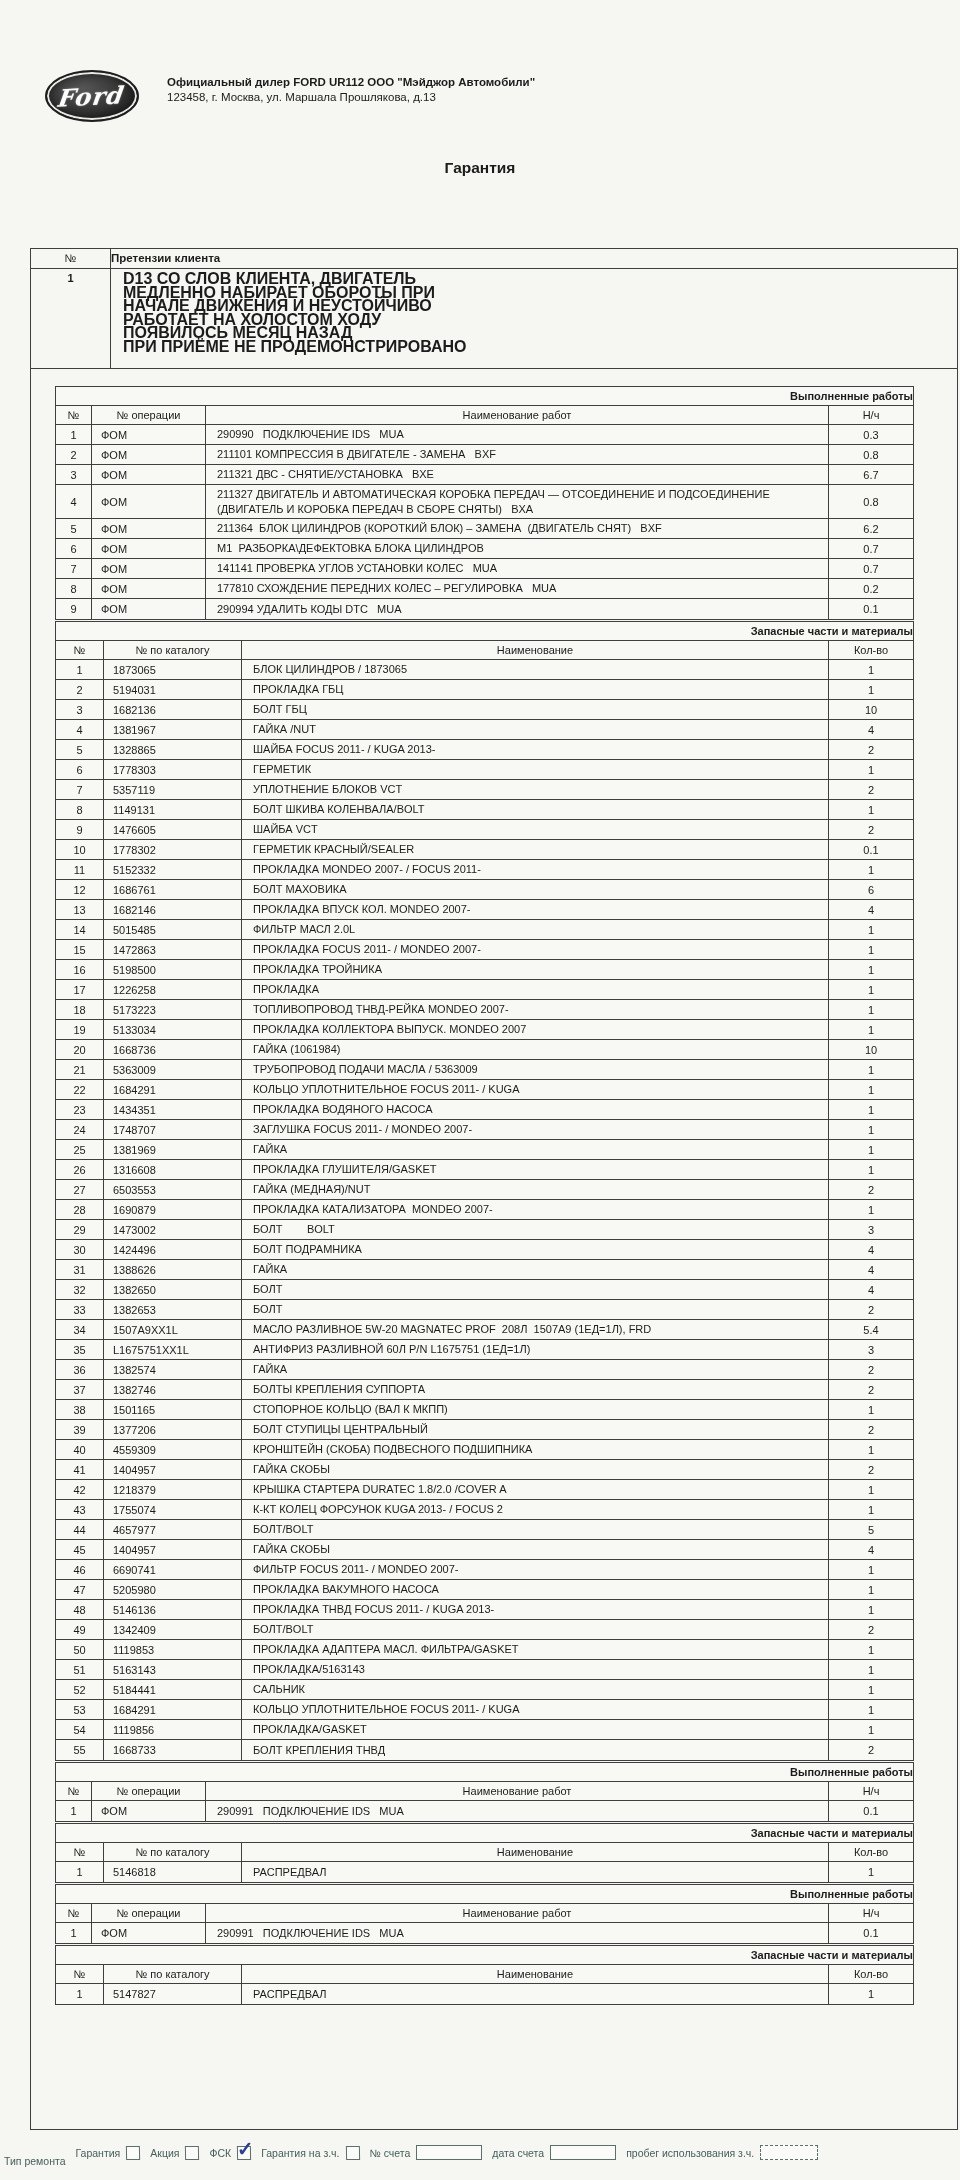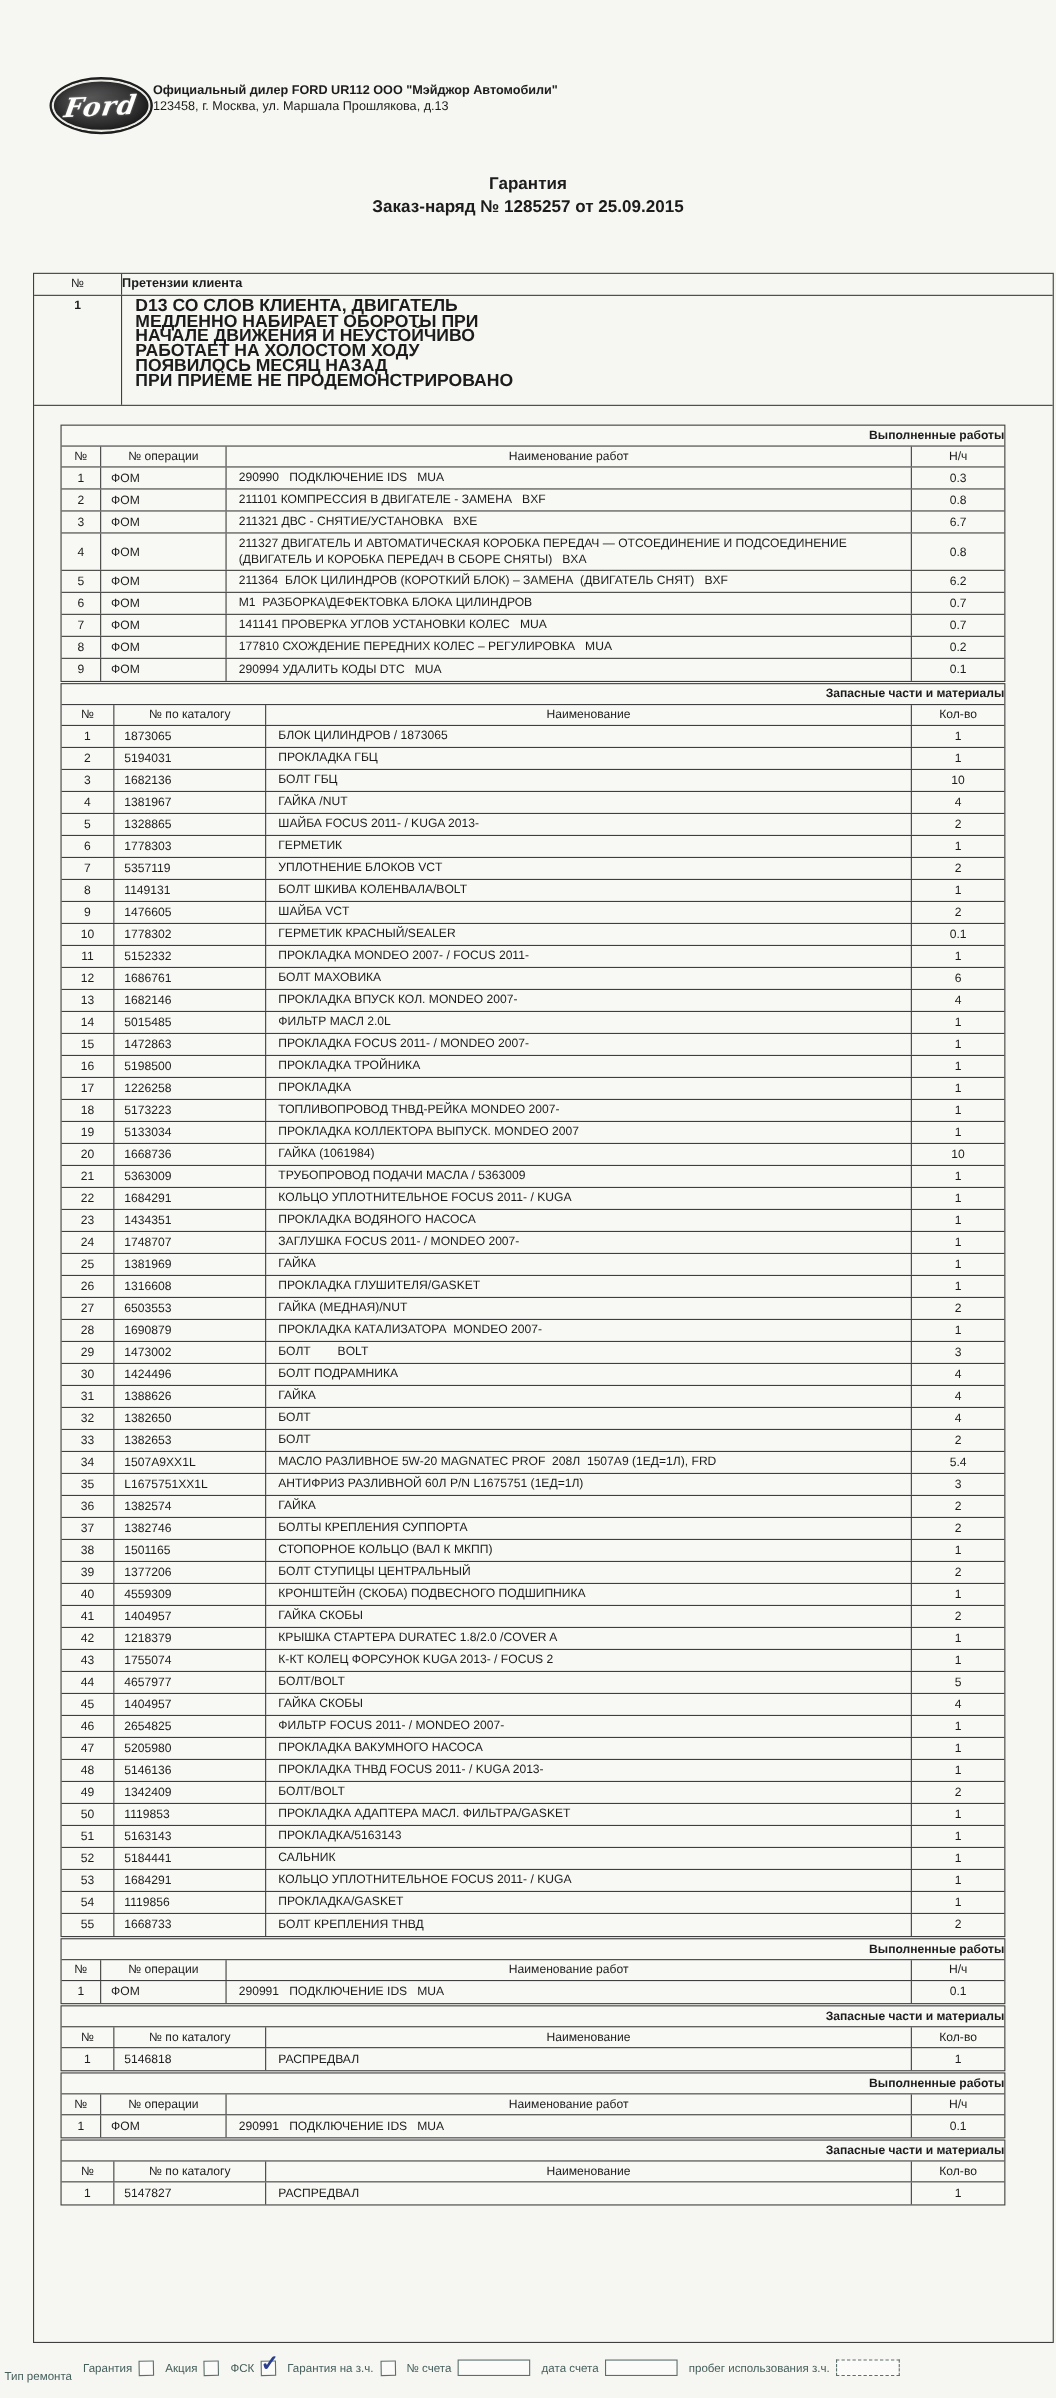--- a/index.html
+++ b/index.html
@@ -21,21 +21,21 @@
     border:2px solid #1e1e1e;
     background: radial-gradient(ellipse at 40% 35%, #565656, #242424 75%);
     box-shadow: inset 0 0 0 2px #e9e9e4, inset 0 0 12px rgba(0,0,0,.65);
     display:flex; align-items:center; justify-content:center;
   }
   .logo-text {
     font-family:"DejaVu Serif", serif; font-style:italic; font-weight:bold;
     color:#fdfdfb; font-size:24px; letter-spacing:1px;
     transform: skewX(-12deg) rotate(-3deg); text-shadow:0 0 2px rgba(255,255,255,.4);
   }
-  .dealer { padding-top:5px; font-size:11.5px; line-height:15px; }
+  .dealer { margin-left:28px; padding-top:5px; font-size:11.5px; line-height:15px; }
   .dealer-line1 { font-weight:bold; }
 
   
   .title-block { position:absolute; top:157px; left:0; width:100%; text-align:center;
                  font-weight:bold; font-size:15.5px; line-height:21px; }
 
   
   .frame { position:absolute; top:248px; left:30px; width:928px; height:1882px;
            border:1px solid #3f3f3f; background:transparent; }
 
@@ -95,21 +95,20 @@
       <span class="logo-text">Ford</span>
     </div>
     <div class="dealer">
       <div class="dealer-line1">Официальный дилер FORD UR112  ООО "Мэйджор Автомобили"</div>
       <div class="dealer-line2">123458, г. Москва, ул. Маршала Прошлякова, д.13</div>
     </div>
   </div>
 
   <div class="title-block">
     <div>Гарантия</div>
-    <div>Заказ-наряд № 1285257 от 25.09.2015</div>
   </div>
 
   <div class="frame">
     <div class="c-head">
       <div class="num">№</div>
       <div class="ttl">Претензии клиента</div>
     </div>
     <div class="c-row">
       <div class="num">1</div>
       <div class="txt">D13 СО СЛОВ КЛИЕНТА, ДВИГАТЕЛЬ
@@ -514,21 +513,21 @@
 
       <div class="t-row">
         <div class="cell p-n">45</div>
         <div class="cell p-cat left">1404957</div>
         <div class="cell p-nm name">ГАЙКА СКОБЫ</div>
         <div class="cell p-q last">4</div>
       </div>
 
       <div class="t-row">
         <div class="cell p-n">46</div>
-        <div class="cell p-cat left">2654825</div>
+        <div class="cell p-cat left">6690741</div>
         <div class="cell p-nm name">ФИЛЬТР FOCUS 2011- / MONDEO 2007-</div>
         <div class="cell p-q last">1</div>
       </div>
 
       <div class="t-row">
         <div class="cell p-n">47</div>
         <div class="cell p-cat left">5205980</div>
         <div class="cell p-nm name">ПРОКЛАДКА ВАКУМНОГО НАСОСА</div>
         <div class="cell p-q last">1</div>
       </div>

